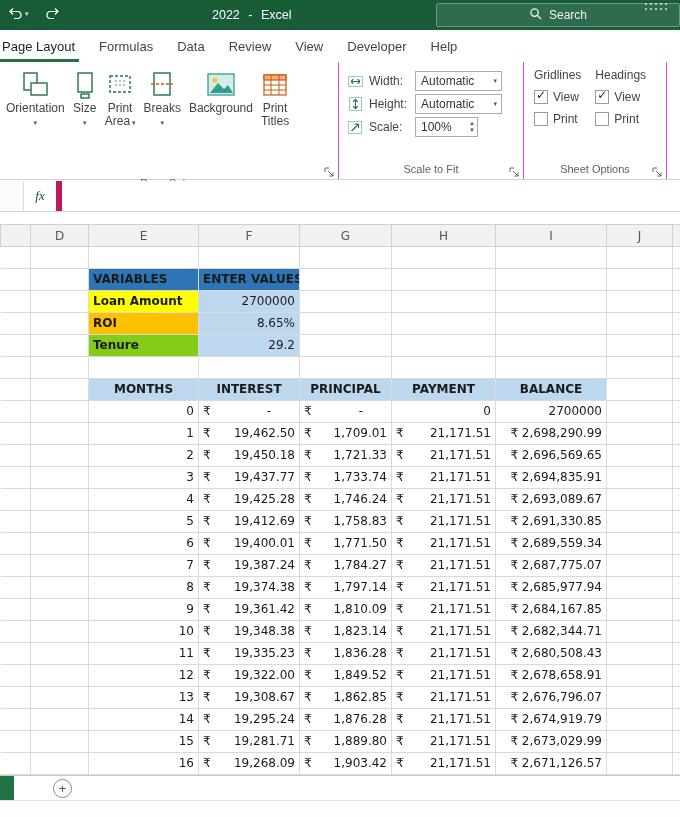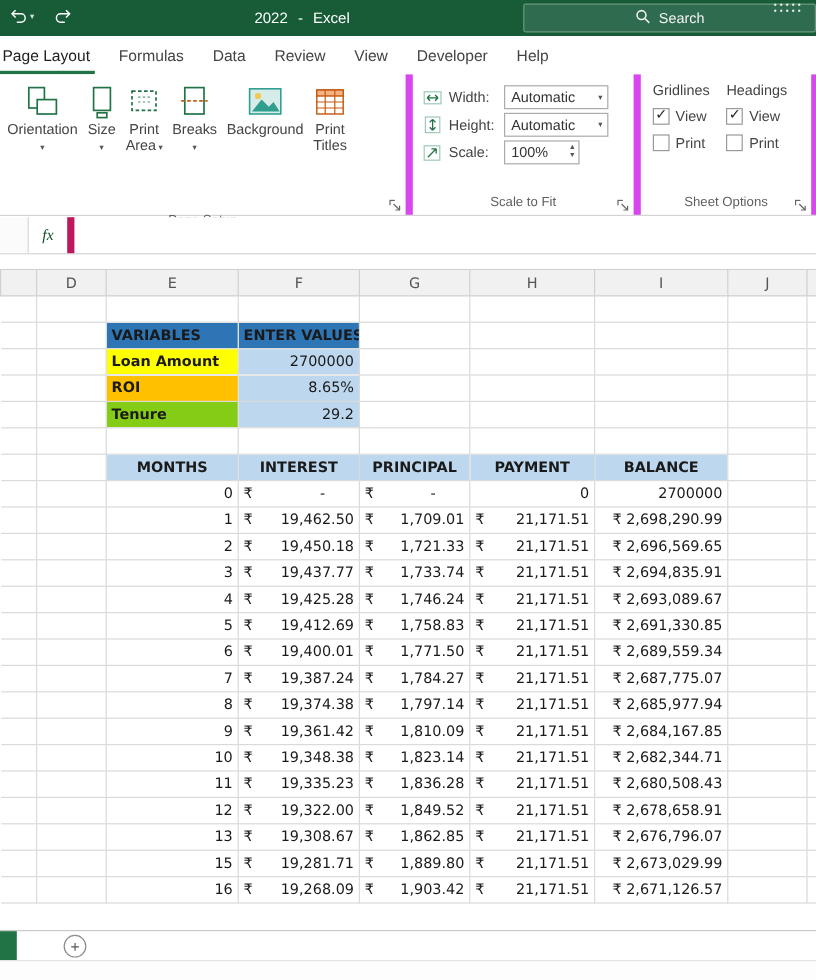--- a/index.html
+++ b/index.html
@@ -20,21 +20,21 @@
 
   
   .tabsrow{position:absolute;top:30px;left:0;right:0;height:32px;background:#fff;display:flex;align-items:stretch;overflow:hidden;}
   .tab{display:flex;align-items:center;padding:0 12px;font-size:13px;color:#444;position:relative;white-space:nowrap;cursor:default;}
   .tab:first-child{margin-left:-10px;}
   .tab.active{color:#1f1f1f;}
   .tab.active::after{content:"";position:absolute;left:8px;right:8px;bottom:0;height:3px;background:#217346;}
 
   
   .ribbon{position:absolute;top:62px;left:0;right:0;height:117px;background:#fff;border-bottom:1px solid #d4d4d4;display:flex;}
-  .rgroup{position:relative;border-right:6px solid #d946ef;display:flex;flex-direction:column;flex:0 0 auto;}
+  .rgroup{position:relative;border-right:1px solid #d946ef;display:flex;flex-direction:column;flex:0 0 auto;}
   .gbody{flex:1;display:flex;align-items:flex-start;}
   .glabel{height:19px;line-height:19px;text-align:center;font-size:11px;color:#5f5f5f;}
   .launcher{position:absolute;right:3px;bottom:4px;width:11px;height:11px;cursor:pointer;}
 
   .g-pagesetup{width:338px;gap:43px;}
   .psbtns{display:flex;padding:4px 2px 0 2px;}
   .rbtn{display:flex;flex-direction:column;align-items:center;padding:2px 4px;font-size:12px;color:#444;
         line-height:13px;cursor:pointer;text-align:center;}
   .rbtn .ricon{height:34px;display:flex;align-items:center;justify-content:center;}
   .rbtn .bcaret{font-size:7px;color:#555;}
@@ -709,20 +709,40 @@
               <span class="sym">₹</span>
               <span class="aval">21,171.51</span>
             </td>
             <td class="cur">₹ 2,676,796.07</td>
             <td></td>
             <td></td>
           </tr>
           <tr>
             <td></td>
             <td></td>
+            <td class="num">14</td>
+            <td class="acct">
+              <span class="sym">₹</span>
+              <span class="aval">19,295.24</span>
+            </td>
+            <td class="acct">
+              <span class="sym">₹</span>
+              <span class="aval">1,876.28</span>
+            </td>
+            <td class="acct">
+              <span class="sym">₹</span>
+              <span class="aval">21,171.51</span>
+            </td>
+            <td class="cur">₹ 2,674,919.79</td>
+            <td></td>
+            <td></td>
+          </tr>
+          <tr>
+            <td></td>
+            <td></td>
             <td class="num">15</td>
             <td class="acct">
               <span class="sym">₹</span>
               <span class="aval">19,281.71</span>
             </td>
             <td class="acct">
               <span class="sym">₹</span>
               <span class="aval">1,889.80</span>
             </td>
             <td class="acct">

